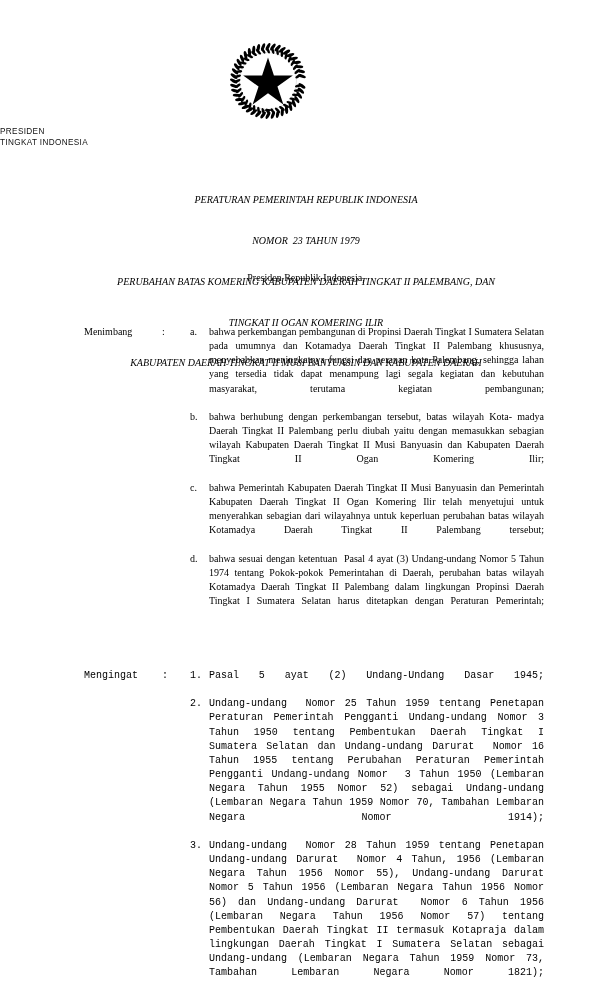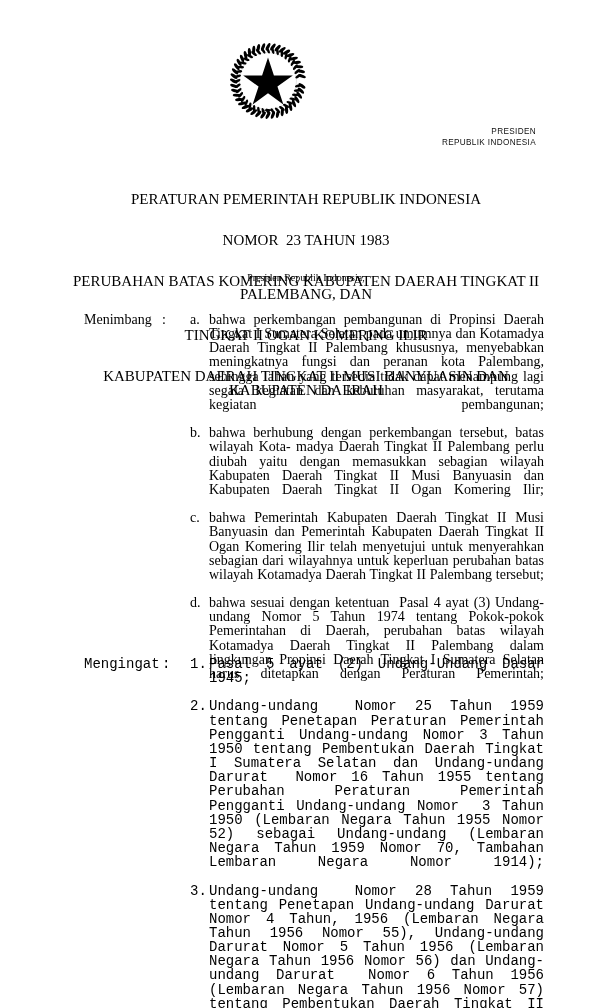--- a/index.html
+++ b/index.html
@@ -15,65 +15,67 @@
     color: #000000;
     overflow: hidden;
   }
 
   
   #emblem-block {
     position: absolute;
     top: 42px;
     left: 0;
     width: 536px;
-    text-align: right;
+    text-align: left;
   }
   #emblem-svg { display: block; margin: 0 auto; }
 
   #emblem-caption {
     margin-top: 6px;
     font-family: "Liberation Sans", "DejaVu Sans", sans-serif;
     font-size: 8.2px;
     line-height: 11px;
     letter-spacing: 0.35px;
     color: #111;
   }
   #emblem-caption div { display: block; }
 
   
   #title-block {
     position: absolute;
     top: 166px;
     left: 66px;
     width: 480px;
     text-align: center;
-    font-size: 15px;
+    font-size: 10px;
     line-height: 13.6px;
     white-space: pre-wrap;
+    font-style: italic;
   }
   #title-block .tline { display: block; }
 
   
   #opening-line {
     position: absolute;
     top: 271px;
     left: 66px;
     width: 480px;
     text-align: center;
     font-size: 10px;
     line-height: 14px;
   }
 
   
   .clause-section {
     position: absolute;
     left: 84px;
     width: 460px;
-    font-size: 14px;
+    font-size: 10px;
     line-height: 14.15px;
+    margin-top: 12px;
   }
   #section-menimbang { top: 313px; }
   #section-mengingat { top: 657px; font-family: Liberation Mono, monospace; }
 
   .clause-head {
     position: absolute;
     left: 0;
     top: 0;
     width: 106px;
     white-space: nowrap;
@@ -208,27 +210,27 @@
       <circle cx="50" cy="50" r="36.5" fill="none" stroke="#000000" stroke-width="0.6" opacity="0.25"></circle>
 
       <polygon points="50,20 57.6,42.9 81.8,42.9 62.1,57.1 69.7,80 50,65.8 30.3,80 37.9,57.1 18.2,42.9 42.4,42.9"></polygon>
 
       <circle cx="50" cy="88.5" r="2.1"></circle>
       <path d="M44.5 87.5 Q50 84.5 55.5 87.5 Q50 90.2 44.5 87.5 Z"></path>
     </g>
   </svg>
   <div id="emblem-caption">
     <div>PRESIDEN</div>
-    <div>REPUBLIK INDONESIA</div>
+    <div>TINGKAT INDONESIA</div>
   </div>
 </div>
 
 <div id="title-block">
   <span class="tline">PERATURAN PEMERINTAH REPUBLIK INDONESIA</span>
-  <span class="tline">NOMOR  23 TAHUN 1983</span>
+  <span class="tline">NOMOR  23 TAHUN 1979</span>
   <span class="tline">PERUBAHAN BATAS KOMERING KABUPATEN DAERAH TINGKAT II PALEMBANG, DAN</span>
   <span class="tline">TINGKAT II OGAN KOMERING ILIR</span>
   <span class="tline">KABUPATEN DAERAH TINGKAT II MUSI BANYUASIN DAN KABUPATEN DAERAH</span>
 </div>
 
 <div id="opening-line">Presiden Republik Indonesia,</div>
 
 <div class="clause-section" id="section-menimbang">
   <div class="clause-head">
     <span class="label">Menimbang</span><span class="colon">:</span>

